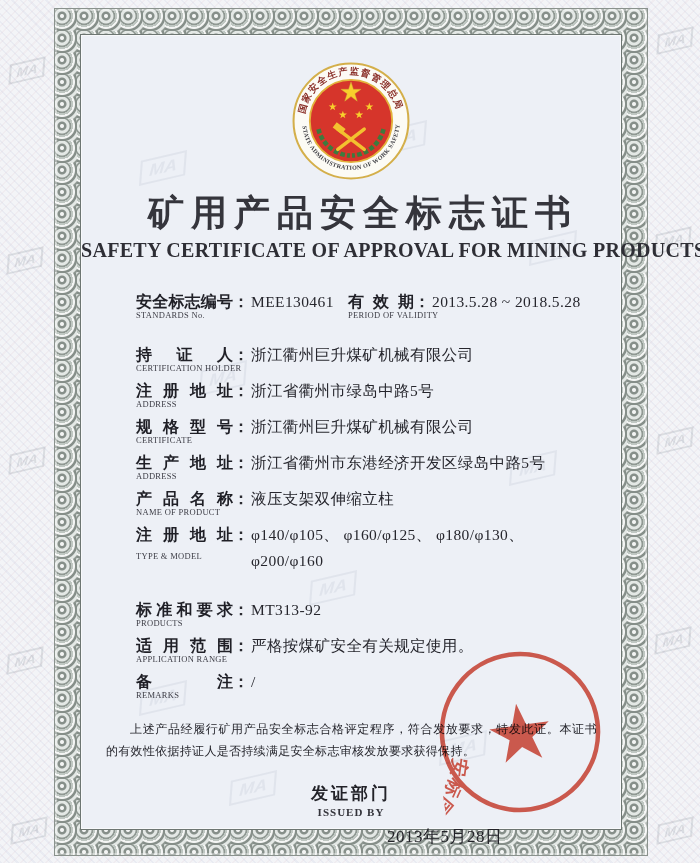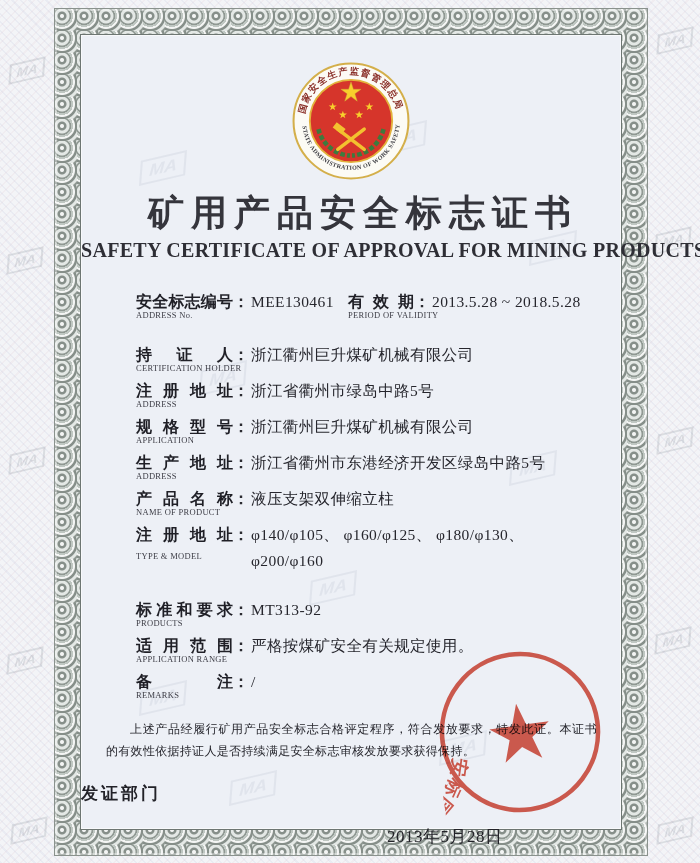--- a/index.html
+++ b/index.html
@@ -60,21 +60,21 @@
   .colon{ font-size:16px; font-weight:bold; flex:none; line-height:17px; }
   .val{ font-size:15.5px; letter-spacing:.4px; color:#26262d; line-height:17px; padding-left:2px; }
   .en{ font-size:8.5px; letter-spacing:.3px; color:#3d3d46; line-height:9px; margin-top:1px; }
   .l2{ display:flex; align-items:baseline; margin-top:9px; }
   .l2 .en{ width:113px; flex:none; margin-top:0; align-self:flex-start; }
   .l2 .val{ line-height:17px; }
   .note{
     margin:18px 24px 9px 25px; font-size:12px; line-height:22px;
     text-indent:2em; text-align:justify; color:#26262d; letter-spacing:.3px;
   }
-  .issuer{ margin-top:22px; }
+  .issuer{ margin-top:22px; text-align:center; }
   .issuer .zh{ font-size:17px; font-weight:bold; letter-spacing:3px; color:#222228; line-height:20px; }
   .issuer .en{ font-size:11px; font-weight:bold; letter-spacing:1px; line-height:13px; margin-top:2px; color:#33333a; }
   .date{ position:absolute; left:306px; top:790px; font-size:17px; color:#222228; letter-spacing:.5px; }
   .stamp{ position:absolute; left:354px; top:612px; width:170px; height:170px; transform:rotate(-8deg); mix-blend-mode:multiply; }
   
   .ma{
     position:absolute; font:italic bold 17px "Liberation Sans",sans-serif;
     color:rgba(105,115,140,.09); border:2px solid rgba(105,115,140,.09);
     padding:1px 7px; transform:skewX(-18deg) rotate(-14deg); user-select:none;
   }
@@ -145,21 +145,21 @@
 
       <div class="fields">
 
         <div class="row first">
           <div class="fg1">
             <div class="l1">
               <span class="zl">安全标志编号</span>
                 <span class="colon">：</span>
               <span class="val">MEE130461</span>
             </div>
-            <div class="en">ADDRESS No.</div>
+            <div class="en">STANDARDS No.</div>
           </div>
           <div class="fg2">
             <div class="l1">
               <span class="zl narrow">有效期</span>
                 <span class="colon">：</span>
               <span class="val">2013.5.28 ~ 2018.5.28</span>
             </div>
             <div class="en">PERIOD OF VALIDITY</div>
           </div>
         </div>
@@ -181,21 +181,21 @@
           </div>
           <div class="en">ADDRESS</div>
         </div>
 
         <div class="row">
           <div class="l1">
             <span class="zl">规格型号</span>
               <span class="colon">：</span>
             <span class="val">浙江衢州巨升煤矿机械有限公司</span>
           </div>
-          <div class="en">APPLICATION</div>
+          <div class="en">CERTIFICATE</div>
         </div>
 
         <div class="row">
           <div class="l1">
             <span class="zl">生产地址</span>
               <span class="colon">：</span>
             <span class="val">浙江省衢州市东港经济开发区绿岛中路5号</span>
           </div>
           <div class="en">ADDRESS</div>
         </div>
@@ -247,20 +247,21 @@
           </div>
           <div class="en">REMARKS</div>
         </div>
 
       </div>
 
       <div class="note">上述产品经履行矿用产品安全标志合格评定程序，符合发放要求，特发此证。本证书的有效性依据持证人是否持续满足安全标志审核发放要求获得保持。</div>
 
       <div class="issuer">
         <div class="zh">发证部门</div>
+        <div class="en" style="font-size:11px;">ISSUED BY</div>
       </div>
 
       <div class="date">2013年5月28日</div>
 
       <svg class="stamp" viewBox="0 0 170 170">
         <defs>
           <path id="stampArc" d="M 16 85 A 69 69 0 1 1 15.99 84.9" fill="none"></path>
         </defs>
         <g opacity="0.82">
           <circle cx="85" cy="85" r="78" fill="none" stroke="#d23b2a" stroke-width="4.6"></circle>

